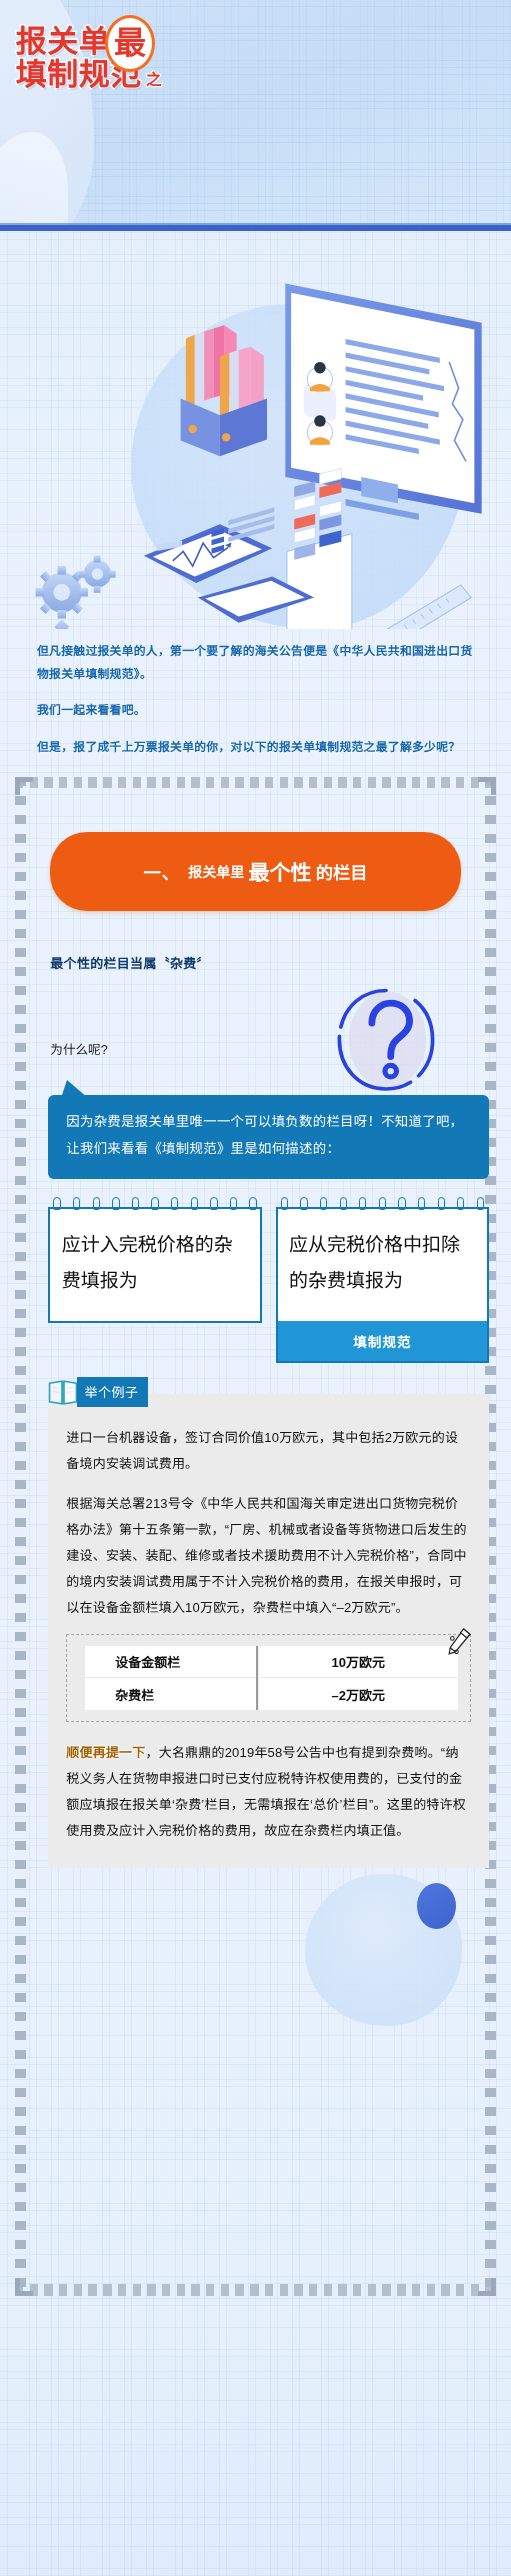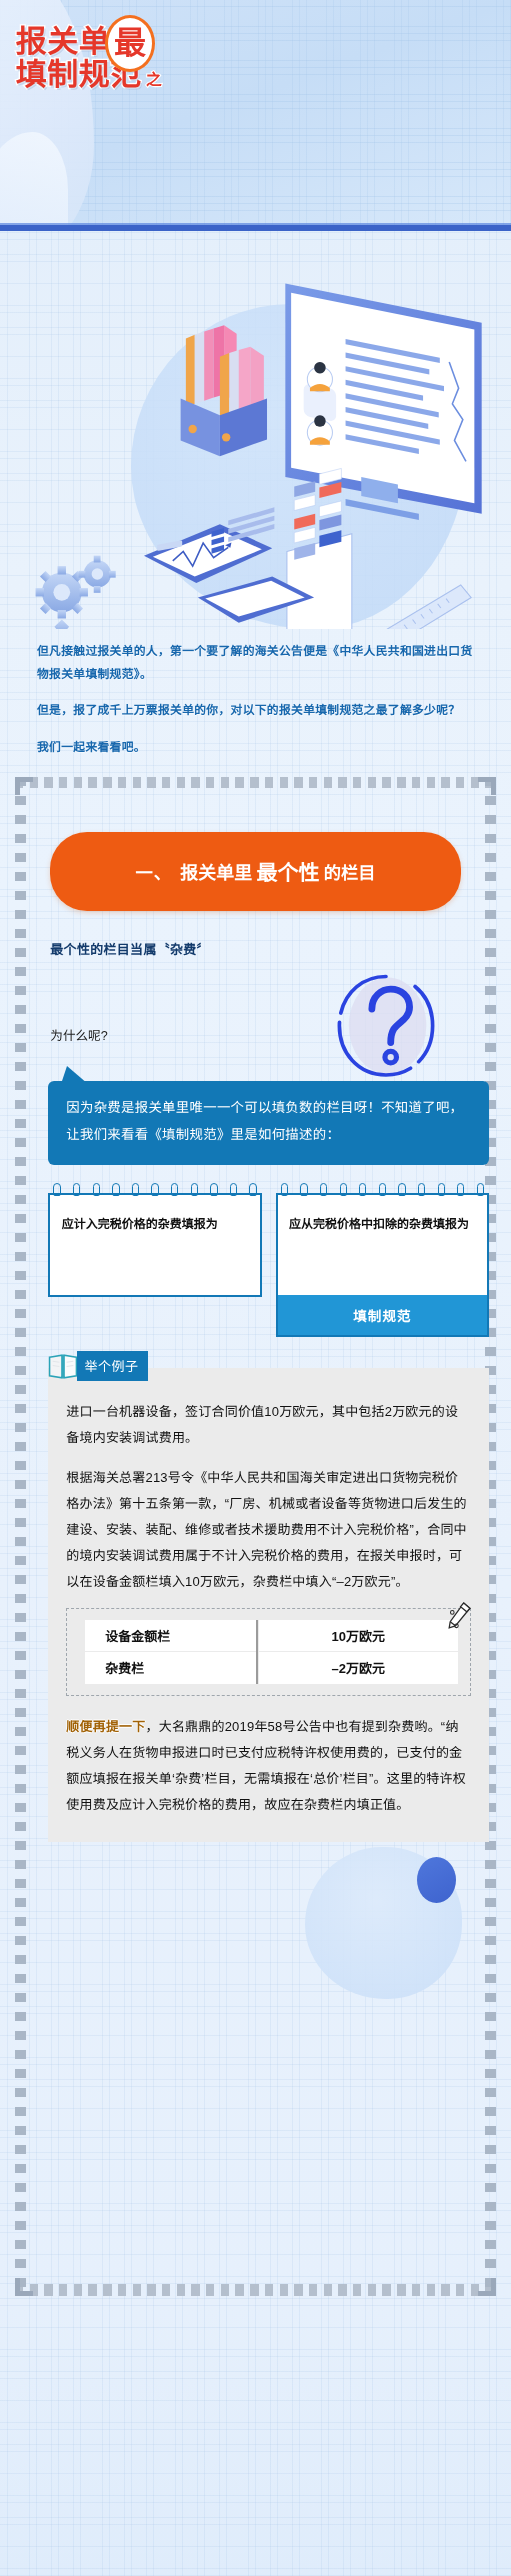--- a/index.html
+++ b/index.html
@@ -195,29 +195,29 @@
     background: #EE5B12;
     border-radius: 37px;
     height: 79px;
     display: flex; align-items: center; justify-content: center;
     color: #ffffff;
     box-shadow: 0 2.1px 5.2px rgba(220,110,40,.25);
   }
   .section-pill .sp-num {
     font-weight: 900; font-size: 17.3px; letter-spacing: 1px;
   }
-  .section-pill .sp-a { font-weight: 900; font-size: 18px; margin-left: 8.4px; }
+  .section-pill .sp-a { font-weight: 900; font-size: 14px; margin-left: 8.4px; }
   .section-pill .sp-em {
     font-weight: 700; font-size: 21px; margin: 0 4.2px;
   }
   .section-pill .sp-b { font-weight: 900; font-size: 17.3px; }
 
   
   .subhead {
-    margin: 28px 0 0 22px;
+    margin: 42px 0 0 22px;
     font-weight: 900;
     font-size: 13px;
     color: #123A6B;
     letter-spacing: 0.3px;
   }
   .why-row {
     position: relative;
     margin: 31px 0 0 22px;
     height: 89px;
   }
@@ -271,24 +271,24 @@
     border-radius: 4.2px 4.2px 2.1px 2.1px;
     background: transparent;
   }
   .note-body {
     border: 2.1px solid #1278B6;
     border-top-width: 2.1px;
     background: #ffffff;
   }
   .note-text {
     padding: 18px 11.5px 22px 11.5px;
-    font-size: 12px;
+    font-size: 19px;
     line-height: 1.9;
     color: #101010;
-    font-weight: 700;
+    font-weight: 400;
     min-height: 100px;
   }
   .note-foot {
     background: #2196D6;
     color: #ffffff;
     text-align: center;
     font-size: 13.6px;
     font-weight: 700;
     padding: 9.4px 0 10.5px 0;
     letter-spacing: 1px;
@@ -337,21 +337,21 @@
   }
   .mini-table { width: 100%; border-collapse: collapse; }
   .mini-table td {
     background: #ffffff;
     font-size: 13px;
     font-weight: 700;
     color: #111;
     padding: 6.3px 5.2px;
     border-bottom: 1.6px solid #ebebeb;
   }
-  .mini-table td.lbl { width: 46%; padding-left: 20px; }
+  .mini-table td.lbl { width: 46%; padding-left: 30px; }
   .mini-table td.sep {
     width: 2.1px; padding:0; background: #ebebeb;
     border-left: 2.6px solid #9b9b9b; border-bottom: 1.6px solid #ebebeb;
   }
   .mini-table td.val { text-align: center; }
   .mini-table tr:last-child td { border-bottom: none; }
   .pencil-icon {
     position: absolute; right: -2.1px; top: -8.4px;
     width: 27px; height: 30px;
   }
@@ -550,22 +550,22 @@
           <line x1="820" y1="722" x2="826" y2="730"></line>
           <line x1="836" y1="712" x2="842" y2="720"></line>
           <line x1="852" y1="702" x2="858" y2="710"></line>
         </g>
       </g>
     </svg>
   </div>
 
   <div class="intro">
     <p>但凡接触过报关单的人，第一个要了解的海关公告便是《中华人民共和国进出口货物报关单填制规范》。</p>
+    <p>我们一起来看看吧。</p>
     <p>但是，报了成千上万票报关单的你，对以下的报关单填制规范之最了解多少呢？</p>
-    <p>我们一起来看看吧。</p>
   </div>
 
   <div class="framed">
     <div class="frame-edge frame-top"></div>
     <div class="frame-edge frame-bottom"></div>
     <div class="frame-edge frame-left"></div>
     <div class="frame-edge frame-right"></div>
     <div class="frame-corner fc-tl"></div>
     <div class="frame-corner fc-tr"></div>
     <div class="frame-corner fc-bl"></div>

